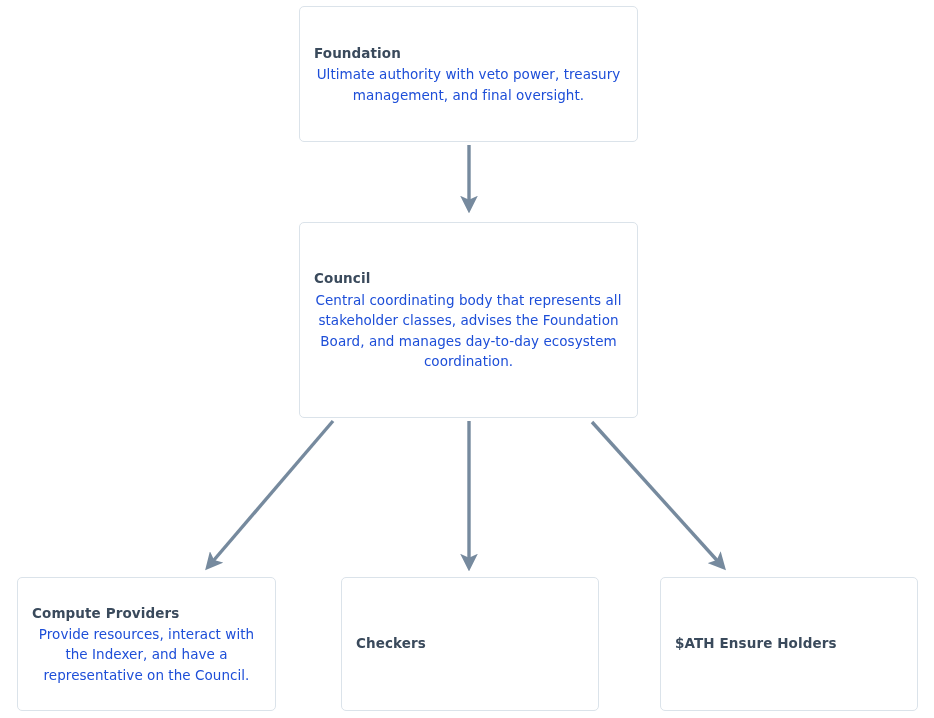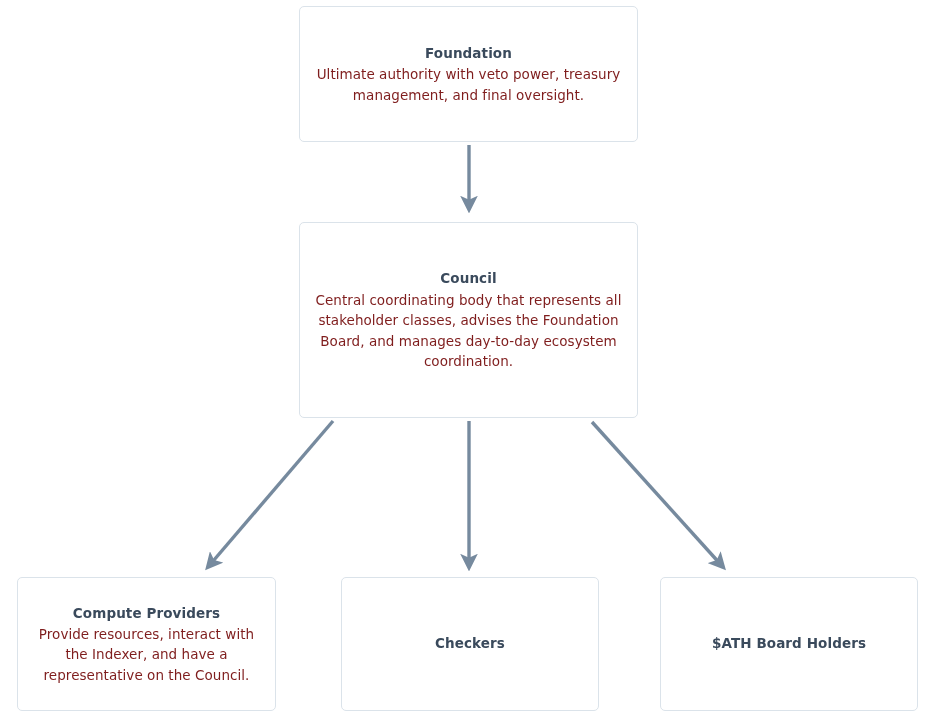--- a/index.html
+++ b/index.html
@@ -26,37 +26,37 @@
     pointer-events: none;
   }
   .node {
     position: absolute;
     box-sizing: border-box;
     background: #ffffff;
     border: 1.6px solid #dbe3ea;
     border-radius: 5px;
     display: flex;
     flex-direction: column;
-    align-items: center;
+    align-items: flex-start;
     justify-content: center;
     text-align: center;
     padding: 20px 14px;
   }
   .node-title {
     font-size: 13.5px;
     font-weight: bold;
     color: #3a4a5c;
     line-height: 1.5;
     letter-spacing: 0.1px;
     margin-bottom: 1px;
   }
   .node-desc {
     font-size: 13.5px;
     font-weight: normal;
-    color: #7f1d1d;
+    color: #1d4ed8;
     line-height: 1.52;
     letter-spacing: 0.05px;
     max-width: 100%;
   }
 
   
   #node-foundation {
     left: 299px;  top: 6px;
     width: 339px; height: 136px;
   }
@@ -120,16 +120,16 @@
   <div class="node" id="node-council">
     <div class="node-title">Council</div>
     <div class="node-desc">Central coordinating body that represents all stakeholder classes, advises the Foundation Board, and manages day-to-day ecosystem coordination.</div>
   </div>
 
   <div class="node" id="node-checkers">
     <div class="node-title">Checkers</div>
   </div>
 
   <div class="node" id="node-token">
-    <div class="node-title">$ATH Board Holders</div>
+    <div class="node-title">$ATH Ensure Holders</div>
   </div>
 
 </div>
 
 </body></html>

